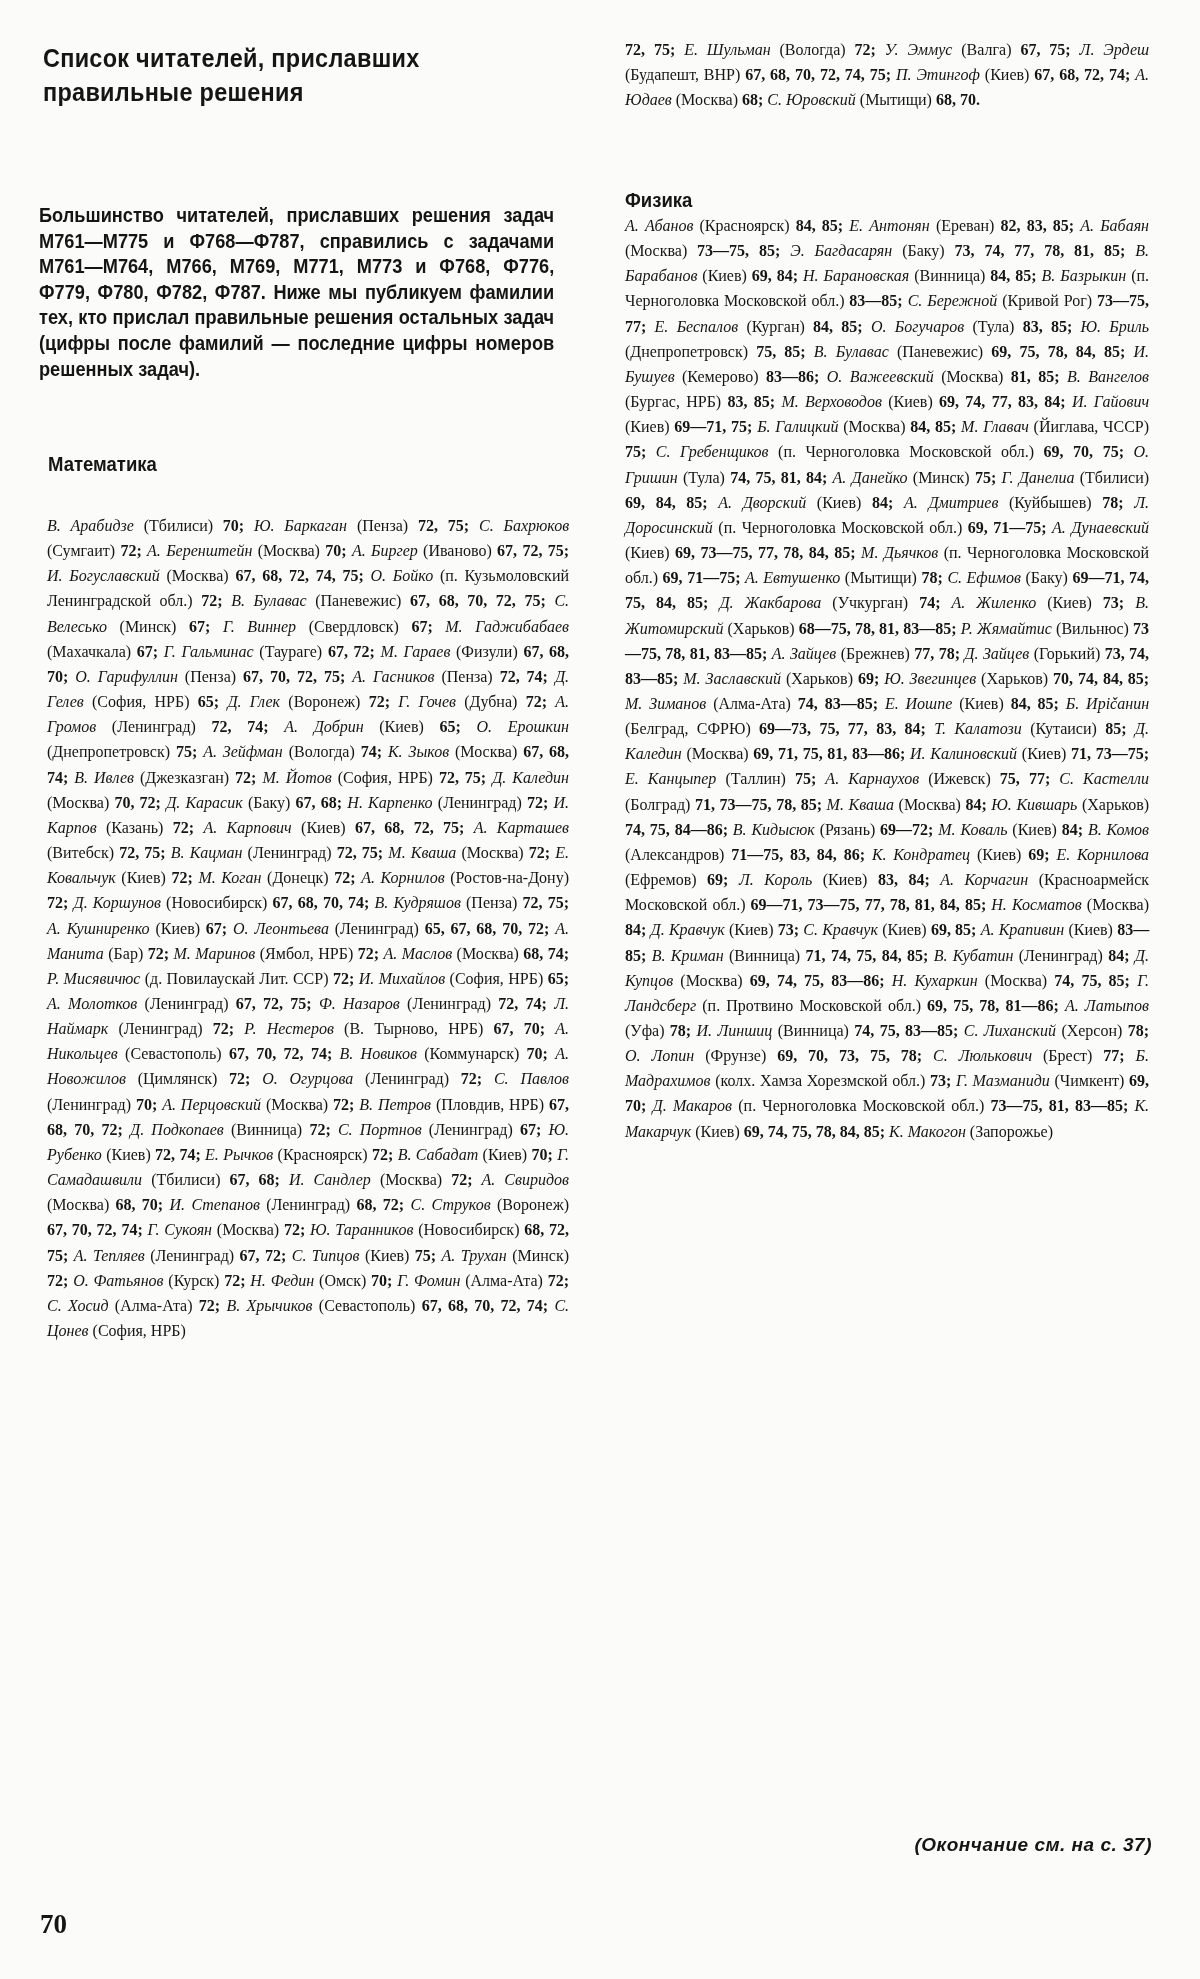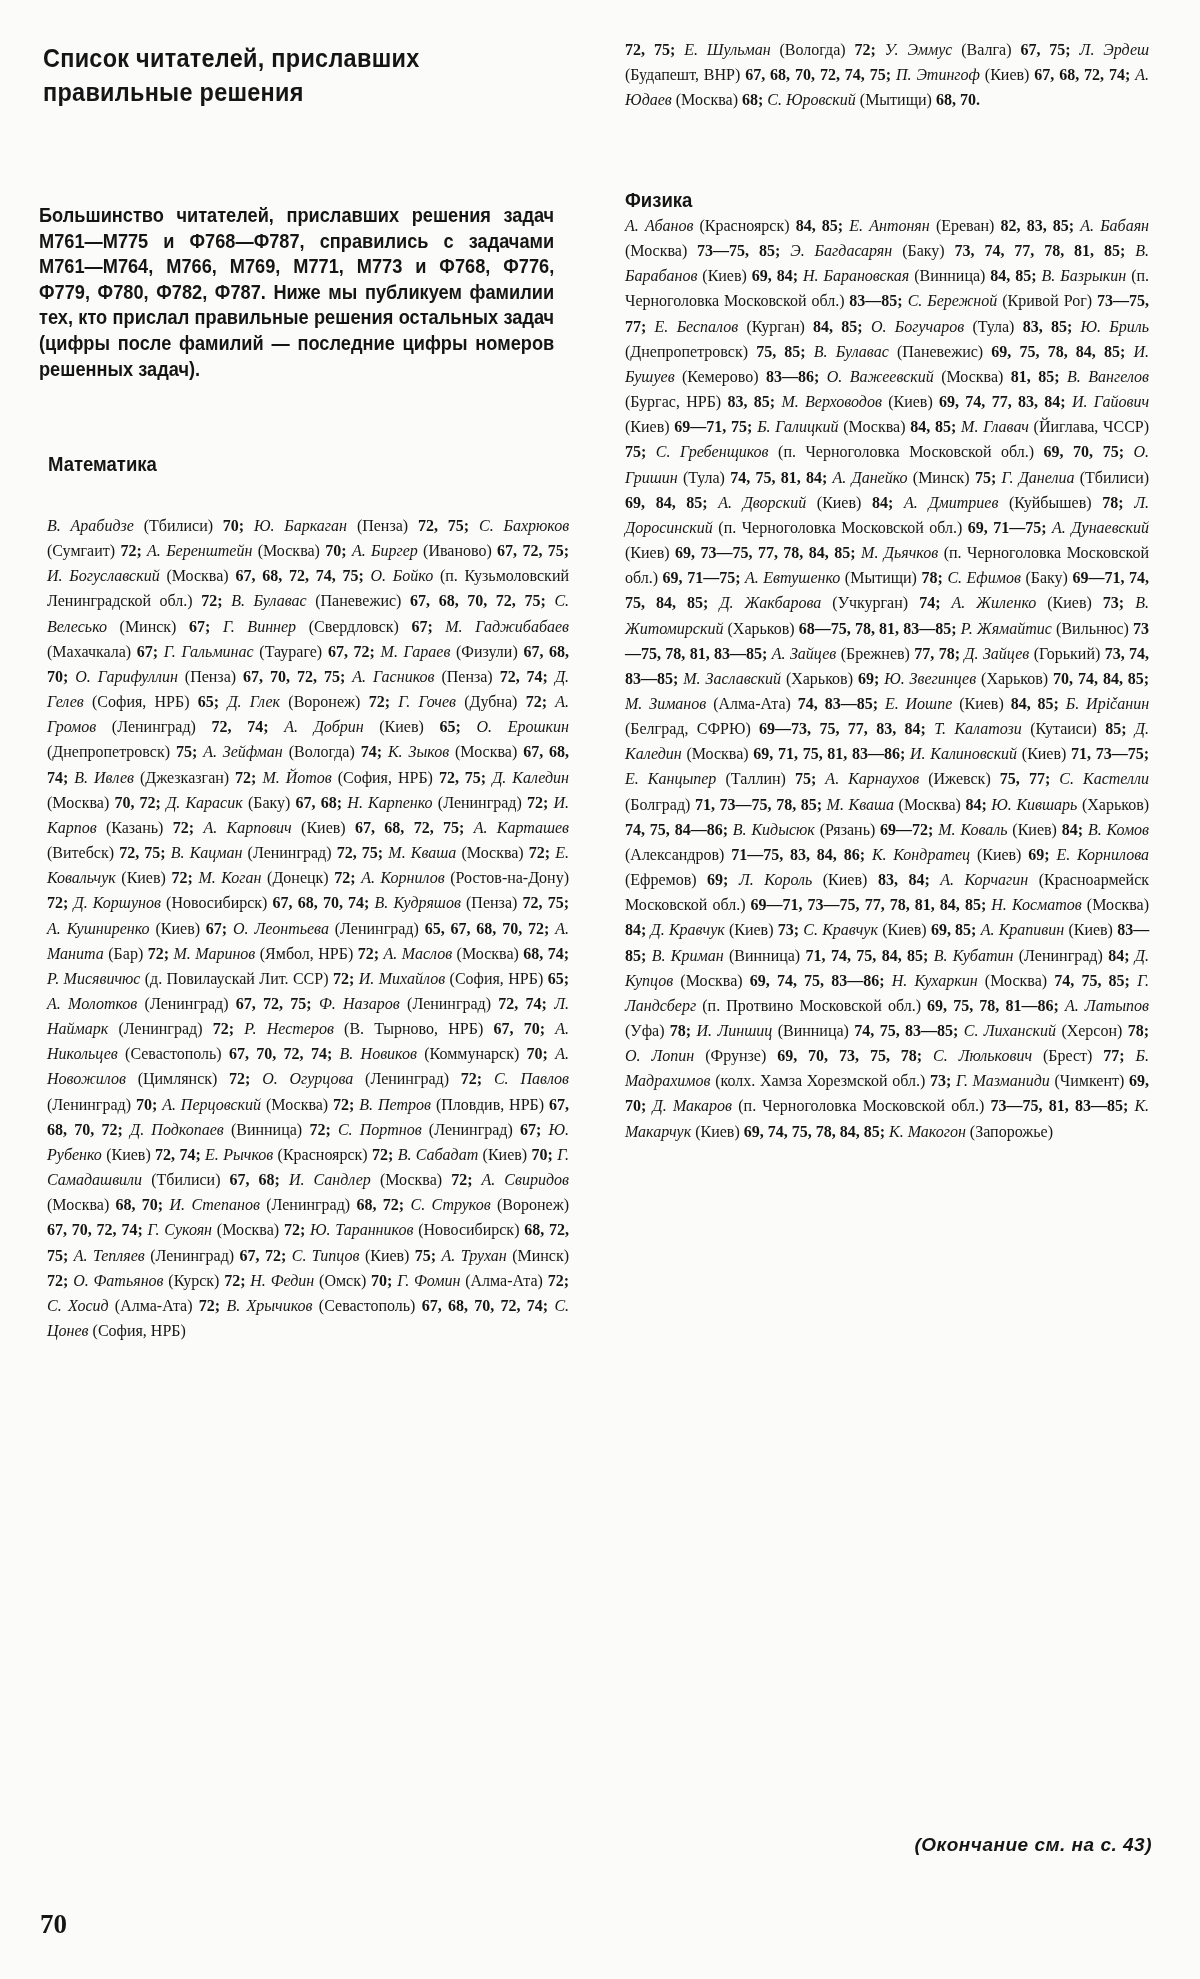--- a/index.html
+++ b/index.html
@@ -33,14 +33,14 @@
 <div class="title">Список читателей, приславших правильные решения</div>
 <div class="intro">Большинство читателей, приславших решения задач М761—М775 и Ф768—Ф787, справились с задачами М761—М764, М766, М769, М771, М773 и Ф768, Ф776, Ф779, Ф780, Ф782, Ф787. Ниже мы публикуем фамилии тех, кто прислал правильные решения остальных задач (цифры после фамилий — последние цифры номеров решенных задач).</div>
 
 <div id="math-head" class="section-head">Математика</div>
 <div id="math-body" class="entries"><span><span class="nm">В. Арабидзе</span><span class="ct"> (Тбилиси)</span><span class="pr"> 70;</span></span> <span><span class="nm">Ю. Баркаган</span><span class="ct"> (Пенза)</span><span class="pr"> 72, 75;</span></span> <span><span class="nm">С. Бахрюков</span><span class="ct"> (Сумгаит)</span><span class="pr"> 72;</span></span> <span><span class="nm">А. Беренштейн</span><span class="ct"> (Москва)</span><span class="pr"> 70;</span></span> <span><span class="nm">А. Биргер</span><span class="ct"> (Иваново)</span><span class="pr"> 67, 72, 75;</span></span> <span><span class="nm">И. Богуславский</span><span class="ct"> (Москва)</span><span class="pr"> 67, 68, 72, 74, 75;</span></span> <span><span class="nm">О. Бойко</span><span class="ct"> (п. Кузьмоловский Ленинградской обл.)</span><span class="pr"> 72;</span></span> <span><span class="nm">В. Булавас</span><span class="ct"> (Паневежис)</span><span class="pr"> 67, 68, 70, 72, 75;</span></span> <span><span class="nm">С. Велесько</span><span class="ct"> (Минск)</span><span class="pr"> 67;</span></span> <span><span class="nm">Г. Виннер</span><span class="ct"> (Свердловск)</span><span class="pr"> 67;</span></span> <span><span class="nm">М. Гаджибабаев</span><span class="ct"> (Махачкала)</span><span class="pr"> 67;</span></span> <span><span class="nm">Г. Гальминас</span><span class="ct"> (Таураге)</span><span class="pr"> 67, 72;</span></span> <span><span class="nm">М. Гараев</span><span class="ct"> (Физули)</span><span class="pr"> 67, 68, 70;</span></span> <span><span class="nm">О. Гарифуллин</span><span class="ct"> (Пенза)</span><span class="pr"> 67, 70, 72, 75;</span></span> <span><span class="nm">А. Гасников</span><span class="ct"> (Пенза)</span><span class="pr"> 72, 74;</span></span> <span><span class="nm">Д. Гелев</span><span class="ct"> (София, НРБ)</span><span class="pr"> 65;</span></span> <span><span class="nm">Д. Глек</span><span class="ct"> (Воронеж)</span><span class="pr"> 72;</span></span> <span><span class="nm">Г. Гочев</span><span class="ct"> (Дубна)</span><span class="pr"> 72;</span></span> <span><span class="nm">А. Громов</span><span class="ct"> (Ленинград)</span><span class="pr"> 72, 74;</span></span> <span><span class="nm">А. Добрин</span><span class="ct"> (Киев)</span><span class="pr"> 65;</span></span> <span><span class="nm">О. Ерошкин</span><span class="ct"> (Днепропетровск)</span><span class="pr"> 75;</span></span> <span><span class="nm">А. Зейфман</span><span class="ct"> (Вологда)</span><span class="pr"> 74;</span></span> <span><span class="nm">К. Зыков</span><span class="ct"> (Москва)</span><span class="pr"> 67, 68, 74;</span></span> <span><span class="nm">В. Ивлев</span><span class="ct"> (Джезказган)</span><span class="pr"> 72;</span></span> <span><span class="nm">М. Йотов</span><span class="ct"> (София, НРБ)</span><span class="pr"> 72, 75;</span></span> <span><span class="nm">Д. Каледин</span><span class="ct"> (Москва)</span><span class="pr"> 70, 72;</span></span> <span><span class="nm">Д. Карасик</span><span class="ct"> (Баку)</span><span class="pr"> 67, 68;</span></span> <span><span class="nm">Н. Карпенко</span><span class="ct"> (Ленинград)</span><span class="pr"> 72;</span></span> <span><span class="nm">И. Карпов</span><span class="ct"> (Казань)</span><span class="pr"> 72;</span></span> <span><span class="nm">А. Карпович</span><span class="ct"> (Киев)</span><span class="pr"> 67, 68, 72, 75;</span></span> <span><span class="nm">А. Карташев</span><span class="ct"> (Витебск)</span><span class="pr"> 72, 75;</span></span> <span><span class="nm">В. Кацман</span><span class="ct"> (Ленинград)</span><span class="pr"> 72, 75;</span></span> <span><span class="nm">М. Кваша</span><span class="ct"> (Москва)</span><span class="pr"> 72;</span></span> <span><span class="nm">Е. Ковальчук</span><span class="ct"> (Киев)</span><span class="pr"> 72;</span></span> <span><span class="nm">М. Коган</span><span class="ct"> (Донецк)</span><span class="pr"> 72;</span></span> <span><span class="nm">А. Корнилов</span><span class="ct"> (Ростов-на-Дону)</span><span class="pr"> 72;</span></span> <span><span class="nm">Д. Коршунов</span><span class="ct"> (Новосибирск)</span><span class="pr"> 67, 68, 70, 74;</span></span> <span><span class="nm">В. Кудряшов</span><span class="ct"> (Пенза)</span><span class="pr"> 72, 75;</span></span> <span><span class="nm">А. Кушниренко</span><span class="ct"> (Киев)</span><span class="pr"> 67;</span></span> <span><span class="nm">О. Леонтьева</span><span class="ct"> (Ленинград)</span><span class="pr"> 65, 67, 68, 70, 72;</span></span> <span><span class="nm">А. Манита</span><span class="ct"> (Бар)</span><span class="pr"> 72;</span></span> <span><span class="nm">М. Маринов</span><span class="ct"> (Ямбол, НРБ)</span><span class="pr"> 72;</span></span> <span><span class="nm">А. Маслов</span><span class="ct"> (Москва)</span><span class="pr"> 68, 74;</span></span> <span><span class="nm">Р. Мисявичюс</span><span class="ct"> (д. Повилаускай Лит. ССР)</span><span class="pr"> 72;</span></span> <span><span class="nm">И. Михайлов</span><span class="ct"> (София, НРБ)</span><span class="pr"> 65;</span></span> <span><span class="nm">А. Молотков</span><span class="ct"> (Ленинград)</span><span class="pr"> 67, 72, 75;</span></span> <span><span class="nm">Ф. Назаров</span><span class="ct"> (Ленинград)</span><span class="pr"> 72, 74;</span></span> <span><span class="nm">Л. Наймарк</span><span class="ct"> (Ленинград)</span><span class="pr"> 72;</span></span> <span><span class="nm">Р. Нестеров</span><span class="ct"> (В. Тырново, НРБ)</span><span class="pr"> 67, 70;</span></span> <span><span class="nm">А. Никольцев</span><span class="ct"> (Севастополь)</span><span class="pr"> 67, 70, 72, 74;</span></span> <span><span class="nm">В. Новиков</span><span class="ct"> (Коммунарск)</span><span class="pr"> 70;</span></span> <span><span class="nm">А. Новожилов</span><span class="ct"> (Цимлянск)</span><span class="pr"> 72;</span></span> <span><span class="nm">О. Огурцова</span><span class="ct"> (Ленинград)</span><span class="pr"> 72;</span></span> <span><span class="nm">С. Павлов</span><span class="ct"> (Ленинград)</span><span class="pr"> 70;</span></span> <span><span class="nm">А. Перцовский</span><span class="ct"> (Москва)</span><span class="pr"> 72;</span></span> <span><span class="nm">В. Петров</span><span class="ct"> (Пловдив, НРБ)</span><span class="pr"> 67, 68, 70, 72;</span></span> <span><span class="nm">Д. Подкопаев</span><span class="ct"> (Винница)</span><span class="pr"> 72;</span></span> <span><span class="nm">С. Портнов</span><span class="ct"> (Ленинград)</span><span class="pr"> 67;</span></span> <span><span class="nm">Ю. Рубенко</span><span class="ct"> (Киев)</span><span class="pr"> 72, 74;</span></span> <span><span class="nm">Е. Рычков</span><span class="ct"> (Красноярск)</span><span class="pr"> 72;</span></span> <span><span class="nm">В. Сабадат</span><span class="ct"> (Киев)</span><span class="pr"> 70;</span></span> <span><span class="nm">Г. Самадашвили</span><span class="ct"> (Тбилиси)</span><span class="pr"> 67, 68;</span></span> <span><span class="nm">И. Сандлер</span><span class="ct"> (Москва)</span><span class="pr"> 72;</span></span> <span><span class="nm">А. Свиридов</span><span class="ct"> (Москва)</span><span class="pr"> 68, 70;</span></span> <span><span class="nm">И. Степанов</span><span class="ct"> (Ленинград)</span><span class="pr"> 68, 72;</span></span> <span><span class="nm">С. Струков</span><span class="ct"> (Воронеж)</span><span class="pr"> 67, 70, 72, 74;</span></span> <span><span class="nm">Г. Сукоян</span><span class="ct"> (Москва)</span><span class="pr"> 72;</span></span> <span><span class="nm">Ю. Таранников</span><span class="ct"> (Новосибирск)</span><span class="pr"> 68, 72, 75;</span></span> <span><span class="nm">А. Тепляев</span><span class="ct"> (Ленинград)</span><span class="pr"> 67, 72;</span></span> <span><span class="nm">С. Типцов</span><span class="ct"> (Киев)</span><span class="pr"> 75;</span></span> <span><span class="nm">А. Трухан</span><span class="ct"> (Минск)</span><span class="pr"> 72;</span></span> <span><span class="nm">О. Фатьянов</span><span class="ct"> (Курск)</span><span class="pr"> 72;</span></span> <span><span class="nm">Н. Федин</span><span class="ct"> (Омск)</span><span class="pr"> 70;</span></span> <span><span class="nm">Г. Фомин</span><span class="ct"> (Алма-Ата)</span><span class="pr"> 72;</span></span> <span><span class="nm">С. Хосид</span><span class="ct"> (Алма-Ата)</span><span class="pr"> 72;</span></span> <span><span class="nm">В. Хрычиков</span><span class="ct"> (Севастополь)</span><span class="pr"> 67, 68, 70, 72, 74;</span></span> <span><span class="nm">С. Цонев</span><span class="ct"> (София, НРБ)</span></span> </div>
 <div id="math-cont" class="entries"><span class="pr">72, 75; </span><span><span class="nm">Е. Шульман</span><span class="ct"> (Вологда)</span><span class="pr"> 72;</span></span> <span><span class="nm">У. Эммус</span><span class="ct"> (Валга)</span><span class="pr"> 67, 75;</span></span> <span><span class="nm">Л. Эрдеш</span><span class="ct"> (Будапешт, ВНР)</span><span class="pr"> 67, 68, 70, 72, 74, 75;</span></span> <span><span class="nm">П. Этингоф</span><span class="ct"> (Киев)</span><span class="pr"> 67, 68, 72, 74;</span></span> <span><span class="nm">А. Юдаев</span><span class="ct"> (Москва)</span><span class="pr"> 68;</span></span> <span><span class="nm">С. Юровский</span><span class="ct"> (Мытищи)</span><span class="pr"> 68, 70.</span></span> </div>
 
 <div id="phys-head" class="section-head">Физика</div>
 <div id="phys-body" class="entries"><span><span class="nm">А. Абанов</span><span class="ct"> (Красноярск)</span><span class="pr"> 84, 85;</span></span> <span><span class="nm">Е. Антонян</span><span class="ct"> (Ереван)</span><span class="pr"> 82, 83, 85;</span></span> <span><span class="nm">А. Бабаян</span><span class="ct"> (Москва)</span><span class="pr"> 73—75, 85;</span></span> <span><span class="nm">Э. Багдасарян</span><span class="ct"> (Баку)</span><span class="pr"> 73, 74, 77, 78, 81, 85;</span></span> <span><span class="nm">В. Барабанов</span><span class="ct"> (Киев)</span><span class="pr"> 69, 84;</span></span> <span><span class="nm">Н. Барановская</span><span class="ct"> (Винница)</span><span class="pr"> 84, 85;</span></span> <span><span class="nm">В. Базрыкин</span><span class="ct"> (п. Черноголовка Московской обл.)</span><span class="pr"> 83—85;</span></span> <span><span class="nm">С. Бережной</span><span class="ct"> (Кривой Рог)</span><span class="pr"> 73—75, 77;</span></span> <span><span class="nm">Е. Беспалов</span><span class="ct"> (Курган)</span><span class="pr"> 84, 85;</span></span> <span><span class="nm">О. Богучаров</span><span class="ct"> (Тула)</span><span class="pr"> 83, 85;</span></span> <span><span class="nm">Ю. Бриль</span><span class="ct"> (Днепропетровск)</span><span class="pr"> 75, 85;</span></span> <span><span class="nm">В. Булавас</span><span class="ct"> (Паневежис)</span><span class="pr"> 69, 75, 78, 84, 85;</span></span> <span><span class="nm">И. Бушуев</span><span class="ct"> (Кемерово)</span><span class="pr"> 83—86;</span></span> <span><span class="nm">О. Важеевский</span><span class="ct"> (Москва)</span><span class="pr"> 81, 85;</span></span> <span><span class="nm">В. Вангелов</span><span class="ct"> (Бургас, НРБ)</span><span class="pr"> 83, 85;</span></span> <span><span class="nm">М. Верховодов</span><span class="ct"> (Киев)</span><span class="pr"> 69, 74, 77, 83, 84;</span></span> <span><span class="nm">И. Гайович</span><span class="ct"> (Киев)</span><span class="pr"> 69—71, 75;</span></span> <span><span class="nm">Б. Галицкий</span><span class="ct"> (Москва)</span><span class="pr"> 84, 85;</span></span> <span><span class="nm">М. Главач</span><span class="ct"> (Йиглава, ЧССР)</span><span class="pr"> 75;</span></span> <span><span class="nm">С. Гребенщиков</span><span class="ct"> (п. Черноголовка Московской обл.)</span><span class="pr"> 69, 70, 75;</span></span> <span><span class="nm">О. Гришин</span><span class="ct"> (Тула)</span><span class="pr"> 74, 75, 81, 84;</span></span> <span><span class="nm">А. Данейко</span><span class="ct"> (Минск)</span><span class="pr"> 75;</span></span> <span><span class="nm">Г. Данелиа</span><span class="ct"> (Тбилиси)</span><span class="pr"> 69, 84, 85;</span></span> <span><span class="nm">А. Дворский</span><span class="ct"> (Киев)</span><span class="pr"> 84;</span></span> <span><span class="nm">А. Дмитриев</span><span class="ct"> (Куйбышев)</span><span class="pr"> 78;</span></span> <span><span class="nm">Л. Доросинский</span><span class="ct"> (п. Черноголовка Московской обл.)</span><span class="pr"> 69, 71—75;</span></span> <span><span class="nm">А. Дунаевский</span><span class="ct"> (Киев)</span><span class="pr"> 69, 73—75, 77, 78, 84, 85;</span></span> <span><span class="nm">М. Дьячков</span><span class="ct"> (п. Черноголовка Московской обл.)</span><span class="pr"> 69, 71—75;</span></span> <span><span class="nm">А. Евтушенко</span><span class="ct"> (Мытищи)</span><span class="pr"> 78;</span></span> <span><span class="nm">С. Ефимов</span><span class="ct"> (Баку)</span><span class="pr"> 69—71, 74, 75, 84, 85;</span></span> <span><span class="nm">Д. Жакбарова</span><span class="ct"> (Учкурган)</span><span class="pr"> 74;</span></span> <span><span class="nm">А. Жиленко</span><span class="ct"> (Киев)</span><span class="pr"> 73;</span></span> <span><span class="nm">В. Житомирский</span><span class="ct"> (Харьков)</span><span class="pr"> 68—75, 78, 81, 83—85;</span></span> <span><span class="nm">Р. Жямайтис</span><span class="ct"> (Вильнюс)</span><span class="pr"> 73—75, 78, 81, 83—85;</span></span> <span><span class="nm">А. Зайцев</span><span class="ct"> (Брежнев)</span><span class="pr"> 77, 78;</span></span> <span><span class="nm">Д. Зайцев</span><span class="ct"> (Горький)</span><span class="pr"> 73, 74, 83—85;</span></span> <span><span class="nm">М. Заславский</span><span class="ct"> (Харьков)</span><span class="pr"> 69;</span></span> <span><span class="nm">Ю. Звегинцев</span><span class="ct"> (Харьков)</span><span class="pr"> 70, 74, 84, 85;</span></span> <span><span class="nm">М. Зиманов</span><span class="ct"> (Алма-Ата)</span><span class="pr"> 74, 83—85;</span></span> <span><span class="nm">Е. Иошпе</span><span class="ct"> (Киев)</span><span class="pr"> 84, 85;</span></span> <span><span class="nm">Б. Ирičанин</span><span class="ct"> (Белград, СФРЮ)</span><span class="pr"> 69—73, 75, 77, 83, 84;</span></span> <span><span class="nm">Т. Калатози</span><span class="ct"> (Кутаиси)</span><span class="pr"> 85;</span></span> <span><span class="nm">Д. Каледин</span><span class="ct"> (Москва)</span><span class="pr"> 69, 71, 75, 81, 83—86;</span></span> <span><span class="nm">И. Калиновский</span><span class="ct"> (Киев)</span><span class="pr"> 71, 73—75;</span></span> <span><span class="nm">Е. Канцыпер</span><span class="ct"> (Таллин)</span><span class="pr"> 75;</span></span> <span><span class="nm">А. Карнаухов</span><span class="ct"> (Ижевск)</span><span class="pr"> 75, 77;</span></span> <span><span class="nm">С. Кастелли</span><span class="ct"> (Болград)</span><span class="pr"> 71, 73—75, 78, 85;</span></span> <span><span class="nm">М. Кваша</span><span class="ct"> (Москва)</span><span class="pr"> 84;</span></span> <span><span class="nm">Ю. Кившарь</span><span class="ct"> (Харьков)</span><span class="pr"> 74, 75, 84—86;</span></span> <span><span class="nm">В. Кидысюк</span><span class="ct"> (Рязань)</span><span class="pr"> 69—72;</span></span> <span><span class="nm">М. Коваль</span><span class="ct"> (Киев)</span><span class="pr"> 84;</span></span> <span><span class="nm">В. Комов</span><span class="ct"> (Александров)</span><span class="pr"> 71—75, 83, 84, 86;</span></span> <span><span class="nm">К. Кондратец</span><span class="ct"> (Киев)</span><span class="pr"> 69;</span></span> <span><span class="nm">Е. Корнилова</span><span class="ct"> (Ефремов)</span><span class="pr"> 69;</span></span> <span><span class="nm">Л. Король</span><span class="ct"> (Киев)</span><span class="pr"> 83, 84;</span></span> <span><span class="nm">А. Корчагин</span><span class="ct"> (Красноармейск Московской обл.)</span><span class="pr"> 69—71, 73—75, 77, 78, 81, 84, 85;</span></span> <span><span class="nm">Н. Косматов</span><span class="ct"> (Москва)</span><span class="pr"> 84;</span></span> <span><span class="nm">Д. Кравчук</span><span class="ct"> (Киев)</span><span class="pr"> 73;</span></span> <span><span class="nm">С. Кравчук</span><span class="ct"> (Киев)</span><span class="pr"> 69, 85;</span></span> <span><span class="nm">А. Крапивин</span><span class="ct"> (Киев)</span><span class="pr"> 83—85;</span></span> <span><span class="nm">В. Криман</span><span class="ct"> (Винница)</span><span class="pr"> 71, 74, 75, 84, 85;</span></span> <span><span class="nm">В. Кубатин</span><span class="ct"> (Ленинград)</span><span class="pr"> 84;</span></span> <span><span class="nm">Д. Купцов</span><span class="ct"> (Москва)</span><span class="pr"> 69, 74, 75, 83—86;</span></span> <span><span class="nm">Н. Кухаркин</span><span class="ct"> (Москва)</span><span class="pr"> 74, 75, 85;</span></span> <span><span class="nm">Г. Ландсберг</span><span class="ct"> (п. Протвино Московской обл.)</span><span class="pr"> 69, 75, 78, 81—86;</span></span> <span><span class="nm">А. Латыпов</span><span class="ct"> (Уфа)</span><span class="pr"> 78;</span></span> <span><span class="nm">И. Линшиц</span><span class="ct"> (Винница)</span><span class="pr"> 74, 75, 83—85;</span></span> <span><span class="nm">С. Лиханский</span><span class="ct"> (Херсон)</span><span class="pr"> 78;</span></span> <span><span class="nm">О. Лопин</span><span class="ct"> (Фрунзе)</span><span class="pr"> 69, 70, 73, 75, 78;</span></span> <span><span class="nm">С. Люлькович</span><span class="ct"> (Брест)</span><span class="pr"> 77;</span></span> <span><span class="nm">Б. Мадрахимов</span><span class="ct"> (колх. Хамза Хорезмской обл.)</span><span class="pr"> 73;</span></span> <span><span class="nm">Г. Мазманиди</span><span class="ct"> (Чимкент)</span><span class="pr"> 69, 70;</span></span> <span><span class="nm">Д. Макаров</span><span class="ct"> (п. Черноголовка Московской обл.)</span><span class="pr"> 73—75, 81, 83—85;</span></span> <span><span class="nm">К. Макарчук</span><span class="ct"> (Киев)</span><span class="pr"> 69, 74, 75, 78, 84, 85;</span></span> <span><span class="nm">К. Макогон</span><span class="ct"> (Запорожье)</span></span> </div>
 
-<div class="footnote">(Окончание см. на с. 43)</div>
+<div class="footnote">(Окончание см. на с. 37)</div>
 <div class="page-num">70</div>
 
 </body></html>

